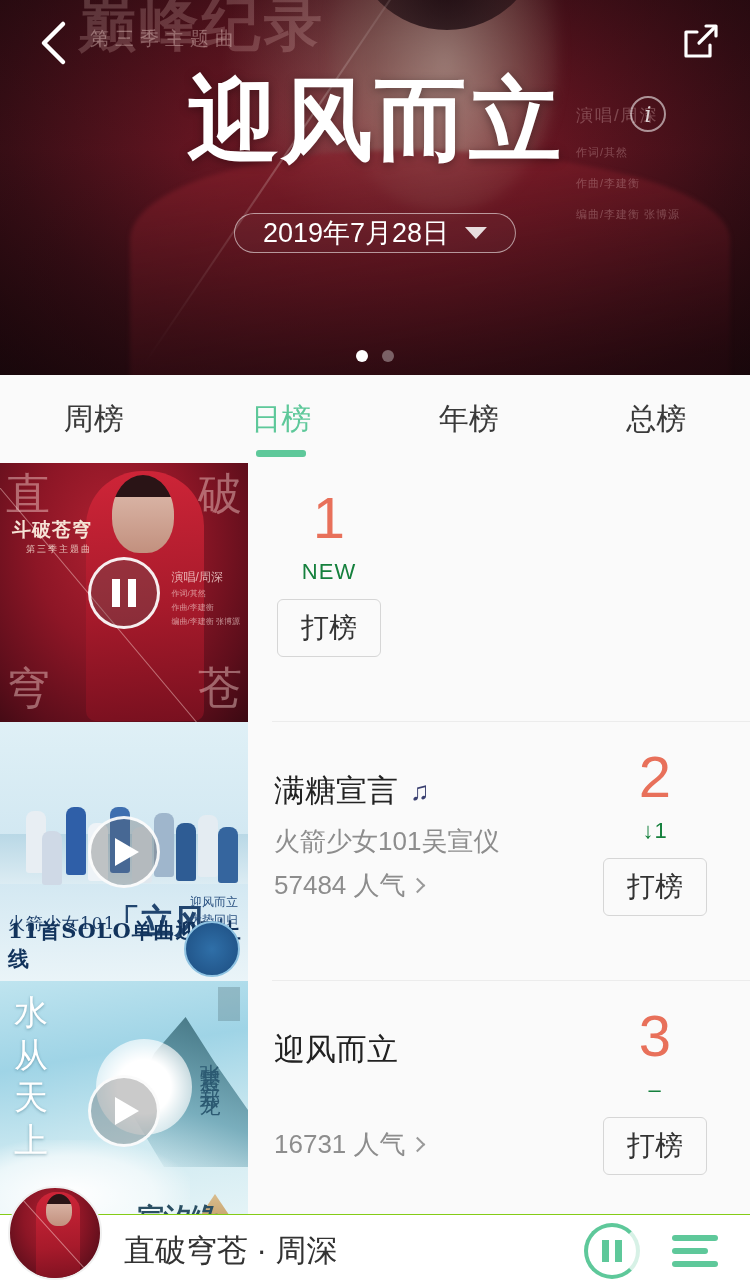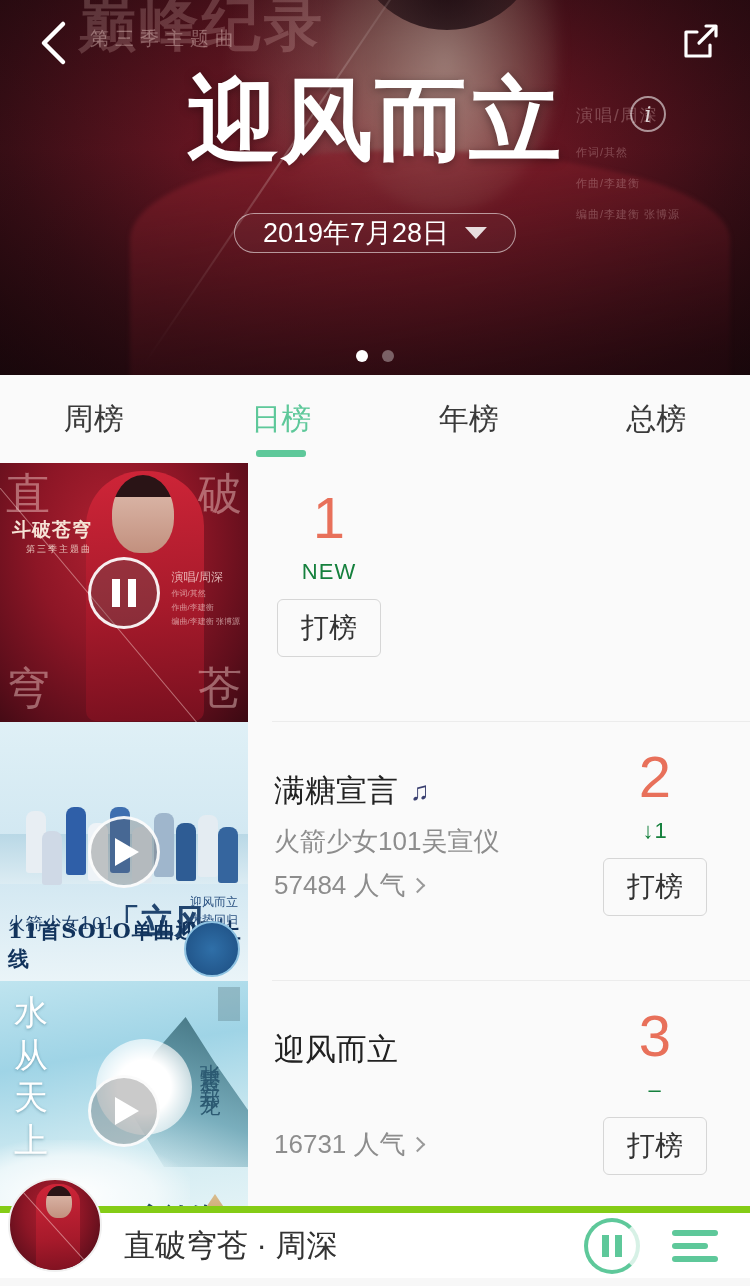--- a/index.html
+++ b/index.html
@@ -192,22 +192,22 @@
   .rank-btn {
     position:absolute; left:50%; transform:translateX(-50%); margin-left:-7px; top:136px;
     width:104px; height:58px; border:1.5px solid #d6d6d6; border-radius:6px;
     background:#fafafa; color:#333; font-size:28px; display:flex;
     align-items:center; justify-content:center; cursor:pointer;
   }
   .divider { position:absolute; left:272px; right:0; bottom:0; height:1px; background:#ececec; }
 
   
   #player {
-    position:absolute; left:0; bottom:8px; width:750px; height:72px;
-    background:#ffffff; border-top:7px solid #84cc16; display:flex; align-items:center;
+    position:absolute; left:0; bottom:0; width:750px; height:72px;
+    background:#ffffff; border-top:1px solid #84cc16; display:flex; align-items:center;
   }
   #player-avatar {
     position:absolute; left:8px; bottom:6px; width:94px; height:94px; border-radius:50%;
     overflow:hidden; border:2px solid #f0f0f0; cursor:pointer;
     background:radial-gradient(ellipse at 48% 34%, #b02131 0%, #8d1626 44%, #5d0e1b 80%, #3a0912 100%);
   }
   #player-avatar .pp { position:absolute; left:26px; top:4px; width:44px; height:92px;
     background:linear-gradient(175deg,#cf2538 0%, #a71a2b 60%, #78101f 100%); border-radius:46% 46% 10% 10%/20% 20% 6% 6%; }
   #player-avatar .ph { position:absolute; left:36px; top:6px; width:26px; height:32px; border-radius:50% 50% 42% 42%;
     background:linear-gradient(180deg,#2a1416 0 30%, #d8b2a3 30%, #c2907e 100%); }

